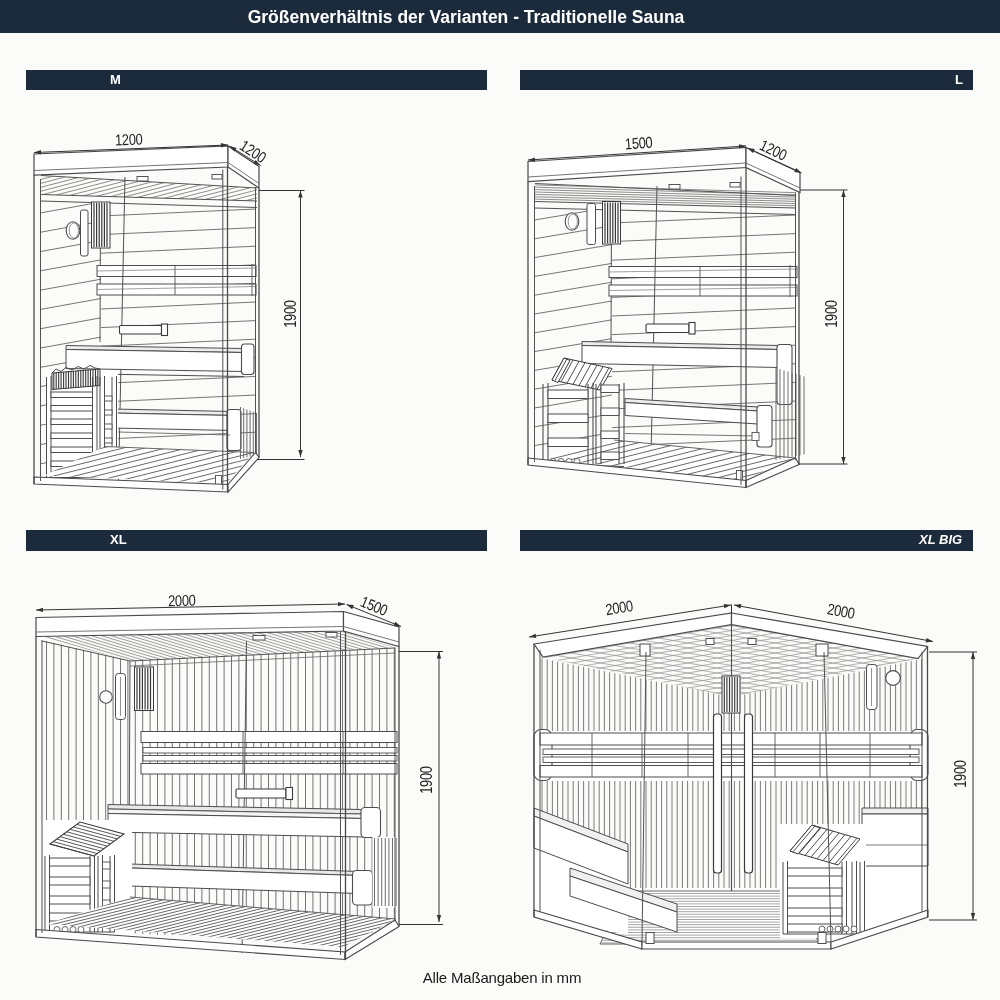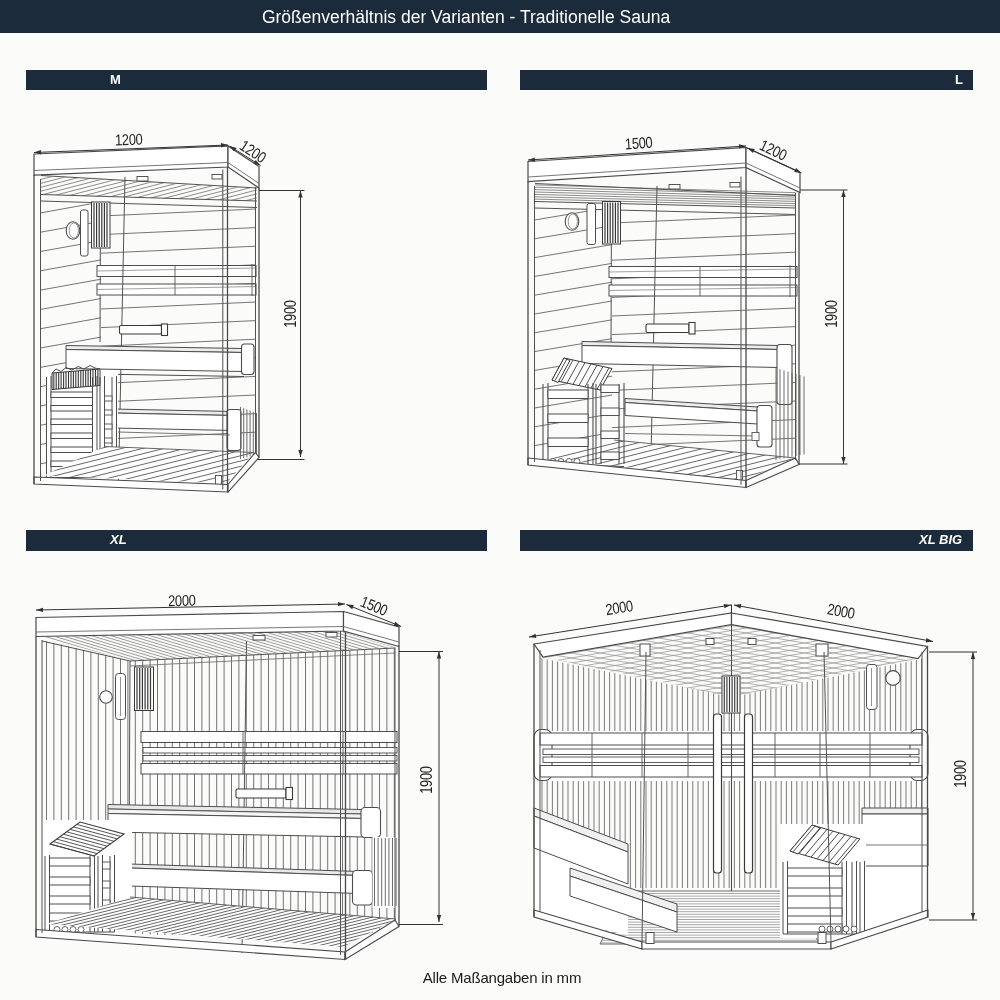--- a/index.html
+++ b/index.html
@@ -6,33 +6,33 @@
   body { width:1000px; height:1000px; background:#fbfbfa; position:relative;
          font-family:"Liberation Sans", sans-serif; overflow:hidden; }
   .bar { position:absolute; background:#1c2b3b; }
   .lbl { color:#fff; font-weight:bold; font-size:13px; line-height:20.5px; position:absolute; }
 </style>
 </head>
 <body>
 
 <div class="bar" style="left:0;top:0;width:1000px;height:33px;"></div>
 
-<div style="position:absolute;left:0;top:0;width:932px;height:33px;line-height:34px;text-align:center;color:#fff;font-weight:normal;font-size:17.5px;">Größenverhältnis der Varianten - Traditionelle Sauna</div>
+<div style="position:absolute;left:0;top:0;width:932px;height:33px;line-height:34px;text-align:center;color:#fff;font-weight:bold;font-size:17.5px;">Größenverhältnis der Varianten - Traditionelle Sauna</div>
 
 <div class="bar" style="left:26px;top:69.5px;width:461px;height:20.5px;"></div>
 
 <div class="lbl" style="left:110px;top:69.5px;">M</div>
 
 <div class="bar" style="left:520px;top:69.5px;width:453px;height:20.5px;"></div>
 
 <div class="lbl" style="left:955px;top:69.5px;">L</div>
 
 <div class="bar" style="left:26px;top:530px;width:461px;height:20.5px;"></div>
 
-<div class="lbl" style="left:110px;top:530px;font-style:italic;">XL</div>
+<div class="lbl" style="left:110px;top:530px;">XL</div>
 
 <div class="bar" style="left:520px;top:530px;width:453px;height:20.5px;"></div>
 
 <div class="lbl" style="left:919px;top:530px;font-style:italic;">XL BIG</div>
 
 <svg width="1000" height="1000" viewBox="0 0 1000 1000" style="position:absolute;left:0;top:0;">
 <defs>
       <clipPath id="mceil">
         <polygon points="41.0,176.0 257.0,188.5 257.0,201.0 41.0,194.5"></polygon>
       </clipPath>

